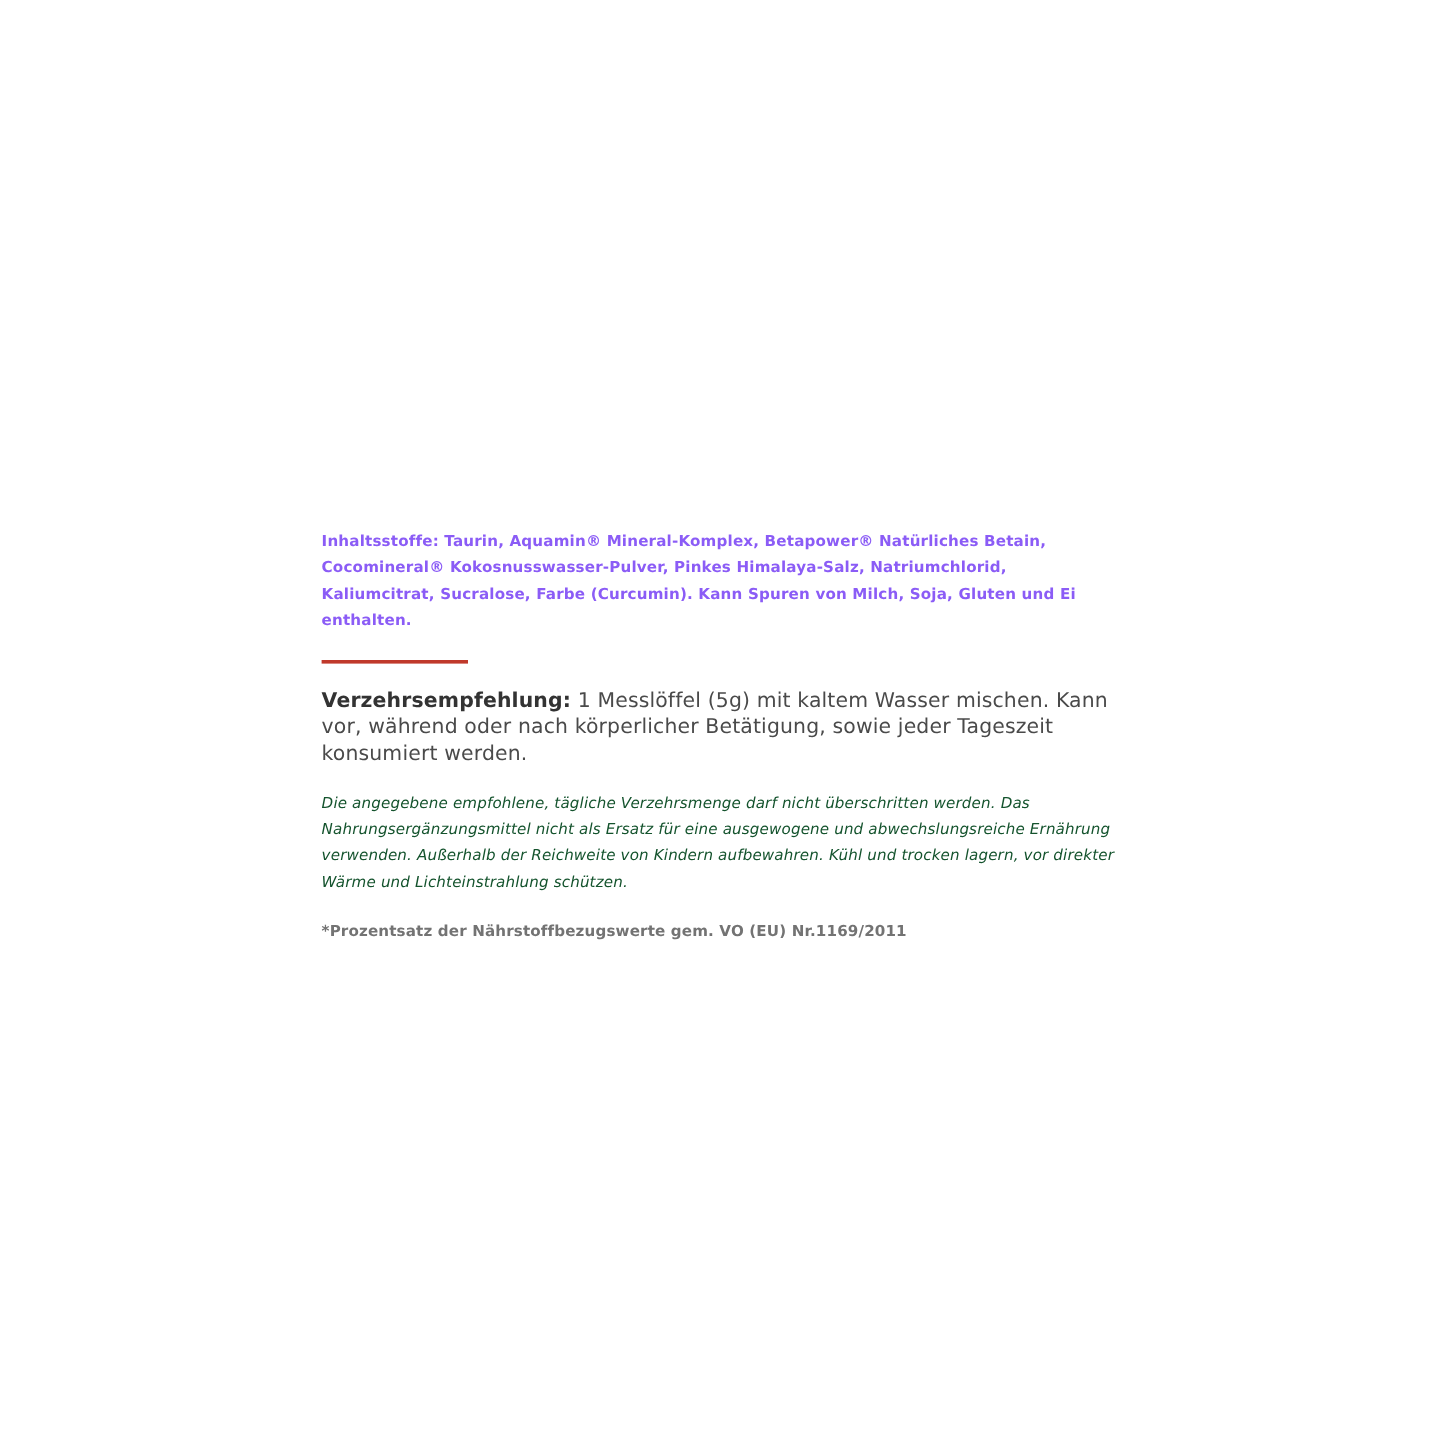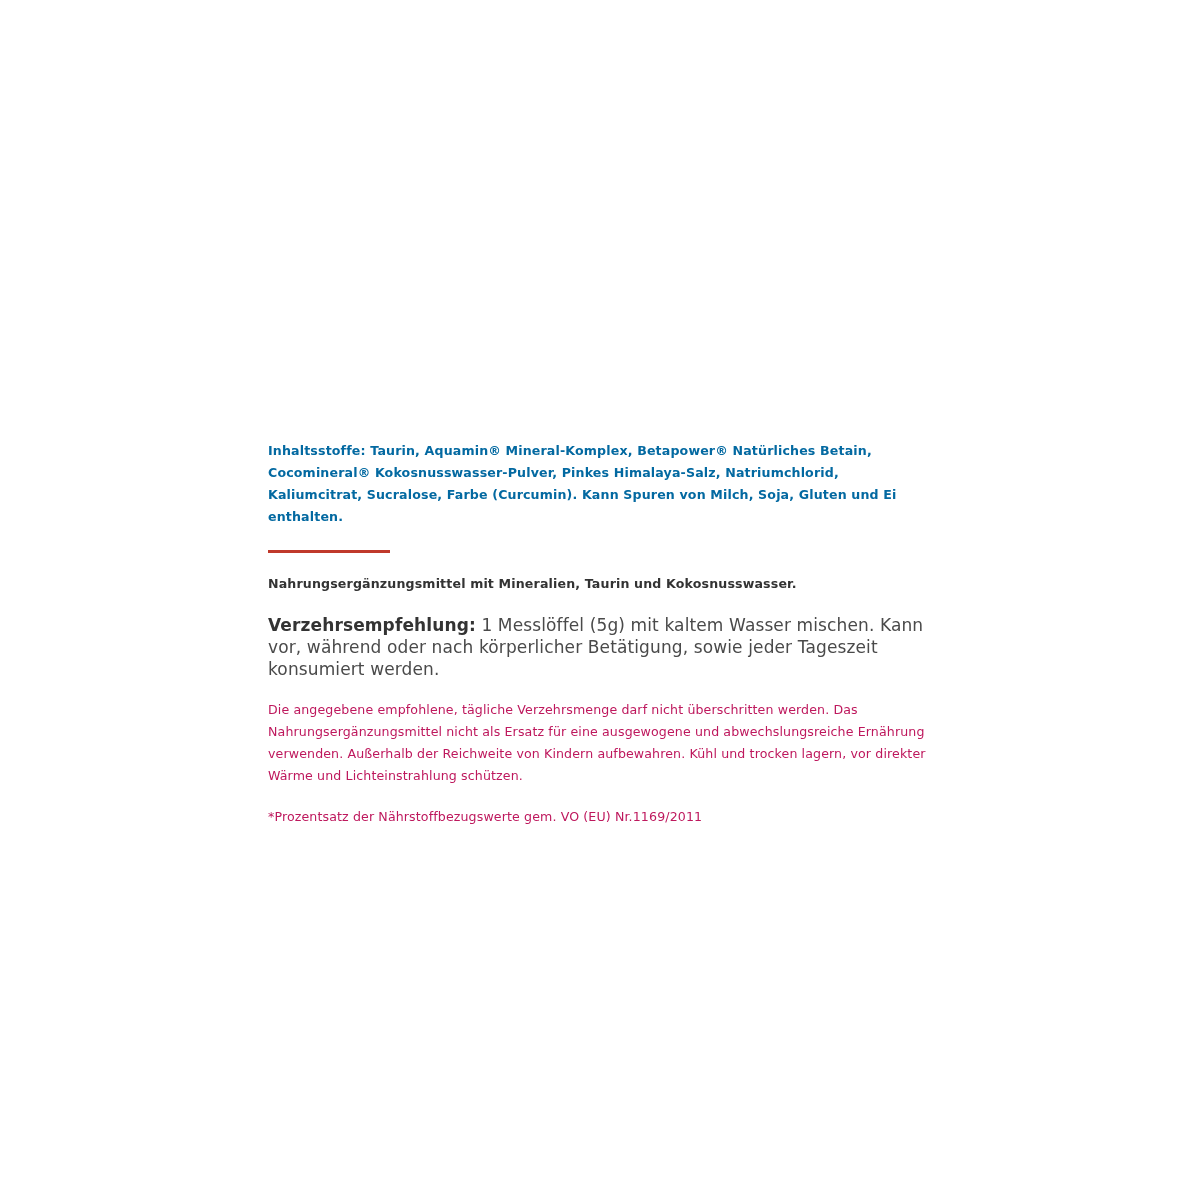--- a/index.html
+++ b/index.html
@@ -19,21 +19,21 @@
     position: absolute;
     left: 268px;
     top: 440px;
     width: 668px;
   }
   .ingredients {
     font-size: 12.6px;
     line-height: 22px;
     letter-spacing: 0.15px;
     font-weight: 700;
-    color: #0369a1;
+    color: #8b5cf6;
     margin: 0;
   }
   .divider {
     width: 122px;
     height: 3px;
     background: #c0392b;
     margin: 22px 0 20px 0;
     border: none;
   }
   .supplement-line {
@@ -53,42 +53,43 @@
     width: 664px;
   }
   .usage .label {
     font-weight: 700;
     color: #333333;
   }
   .warning {
     font-size: 12.6px;
     line-height: 22px;
     letter-spacing: 0.12px;
-    color: #be185d;
+    color: #14532d;
     margin: 0 0 19px 0;
     width: 668px;
+    font-style: italic;
   }
   .footnote {
     font-size: 12.6px;
     line-height: 22px;
     letter-spacing: 0.12px;
-    color: #be185d;
+    color: #737373;
     margin: 0;
+    font-weight: bold;
   }
 </style>
 </head>
 <body>
 
 <div class="page">
 
   <p class="ingredients">Inhaltsstoffe: Taurin, Aquamin® Mineral-Komplex, Betapower® Natürliches Betain, Cocomineral® Kokosnusswasser-Pulver, Pinkes Himalaya-Salz, Natriumchlorid, Kaliumcitrat, Sucralose, Farbe (Curcumin). Kann Spuren von Milch, Soja, Gluten und Ei enthalten.</p>
 
   <hr class="divider">
 
-  <p class="supplement-line">Nahrungsergänzungsmittel mit Mineralien, Taurin und Kokosnusswasser.</p>
 
   <p class="usage"><span class="label">Verzehrsempfehlung:</span><span> 1 Messlöffel (5g) mit kaltem Wasser mischen. Kann vor, während oder nach körperlicher Betätigung, sowie jeder Tageszeit konsumiert werden.</span></p>
 
   <p class="warning">Die angegebene empfohlene, tägliche Verzehrsmenge darf nicht überschritten werden. Das Nahrungsergänzungsmittel nicht als Ersatz für eine ausgewogene und abwechslungsreiche Ernährung verwenden. Außerhalb der Reichweite von Kindern aufbewahren. Kühl und trocken lagern, vor direkter Wärme und Lichteinstrahlung schützen.</p>
 
   <p class="footnote">*Prozentsatz der Nährstoffbezugswerte gem. VO (EU) Nr.1169/2011</p>
 
 </div>
 
 </body></html>

